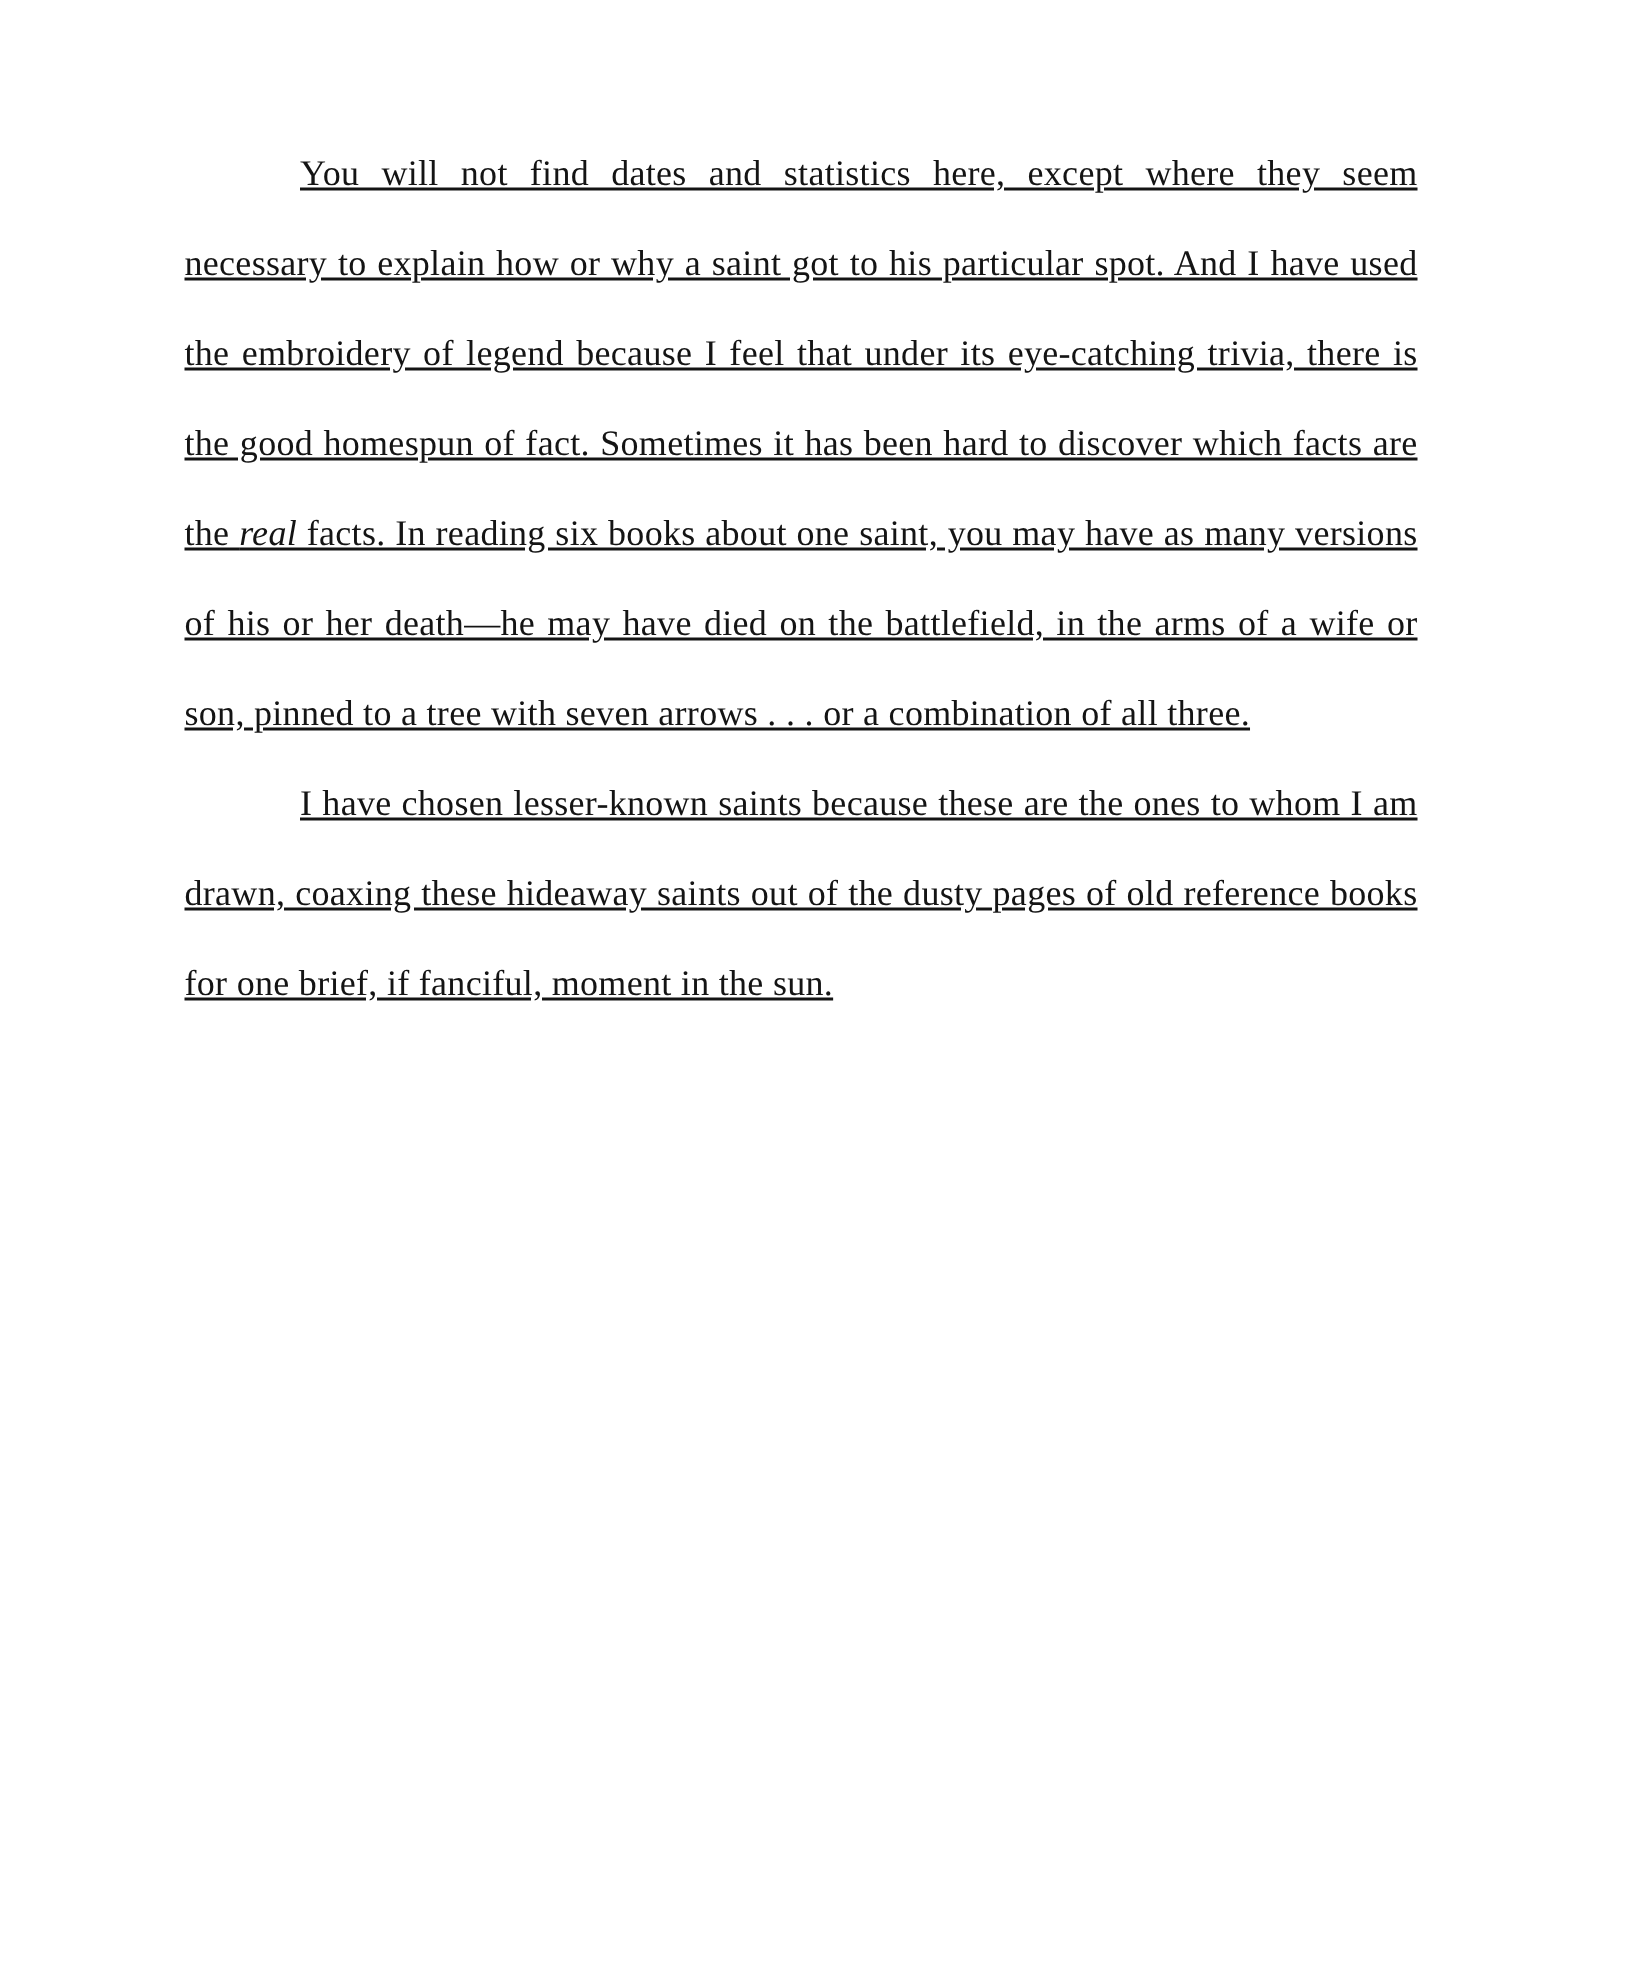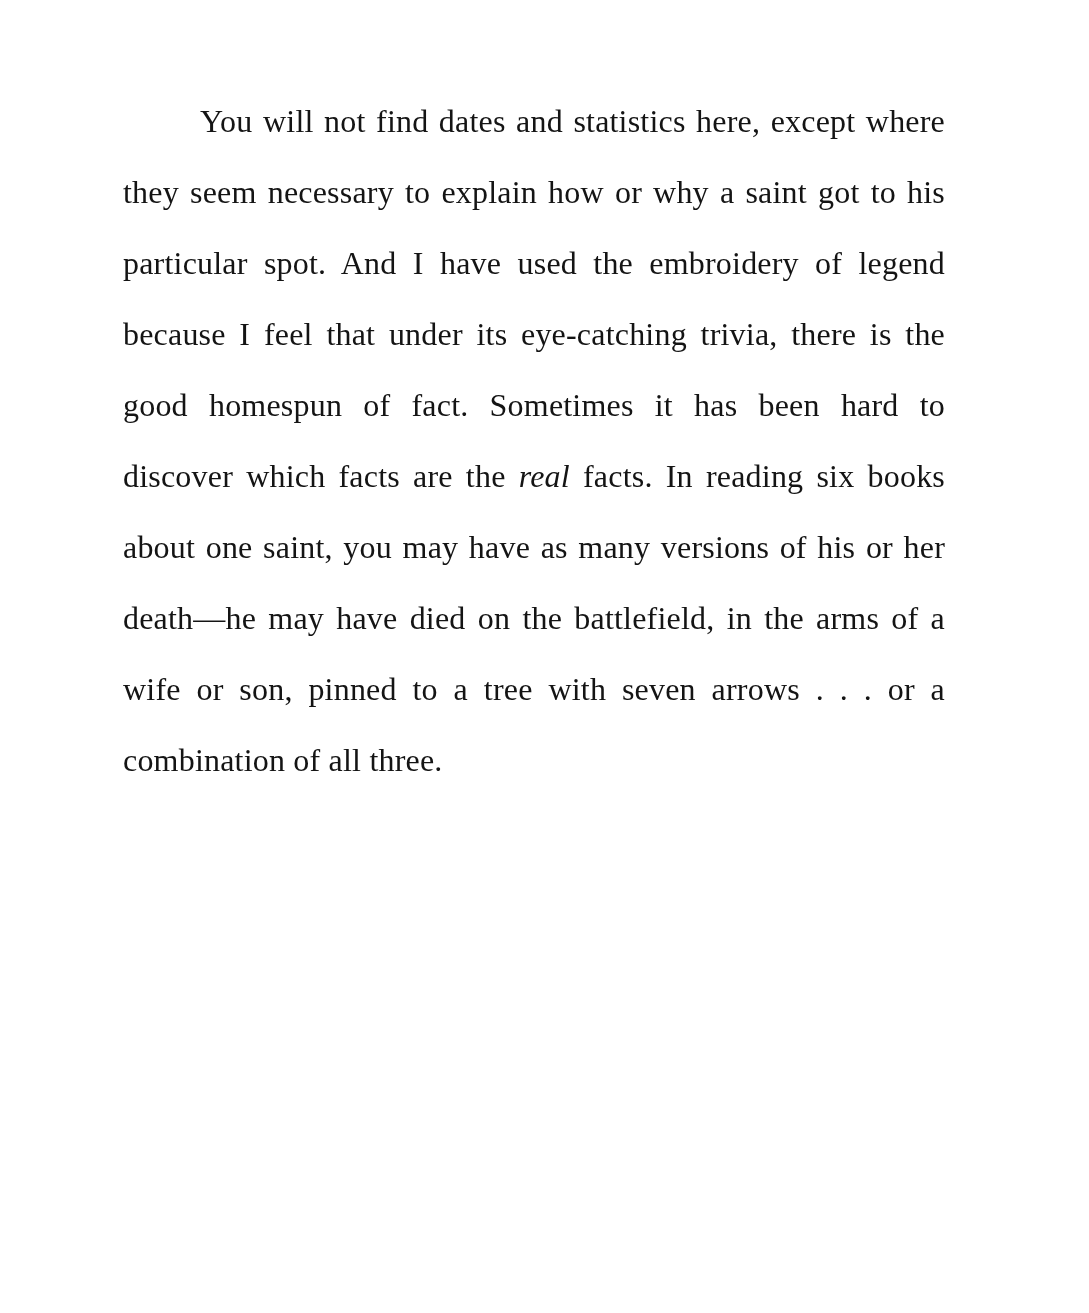--- a/index.html
+++ b/index.html
@@ -17,30 +17,32 @@
     color: #141414;
   }
   .text-block {
     position: absolute;
     top: 86px;
     left: 123px;
     width: 822px;
   }
   .para {
     margin: 0;
-    font-size: 32px;
-    line-height: 71px;
+    font-size: 24px;
+    line-height: 60px;
     text-align: justify;
     text-indent: 77px;
     letter-spacing: 0.2px;
+    text-decoration: underline;
   }
   .para em {
     font-style: italic;
   }
 </style>
 </head>
 <body>
 
 <div class="page">
   <div class="text-block">
       <p class="para"><span>You will not find dates and statistics here, except where they seem necessary to explain how or why a saint got to his particular spot. And I have used the embroidery of legend because I feel that under its eye-catching trivia, there is the good homespun of fact. Sometimes it has been hard to discover which facts are the </span><em>real</em><span> facts. In reading six books about one saint, you may have as many versions of his or her death—he may have died on the battlefield, in the arms of a wife or son, pinned to a tree with seven arrows . . . or a combination of all three.</span></p>
+      <p class="para"><span>I have chosen lesser-known saints because these are the ones to whom I am drawn, coaxing these hideaway saints out of the dusty pages of old reference books for one brief, if fanciful, moment in the sun.</span></p>
     </div>
 </div>
 
 </body></html>

